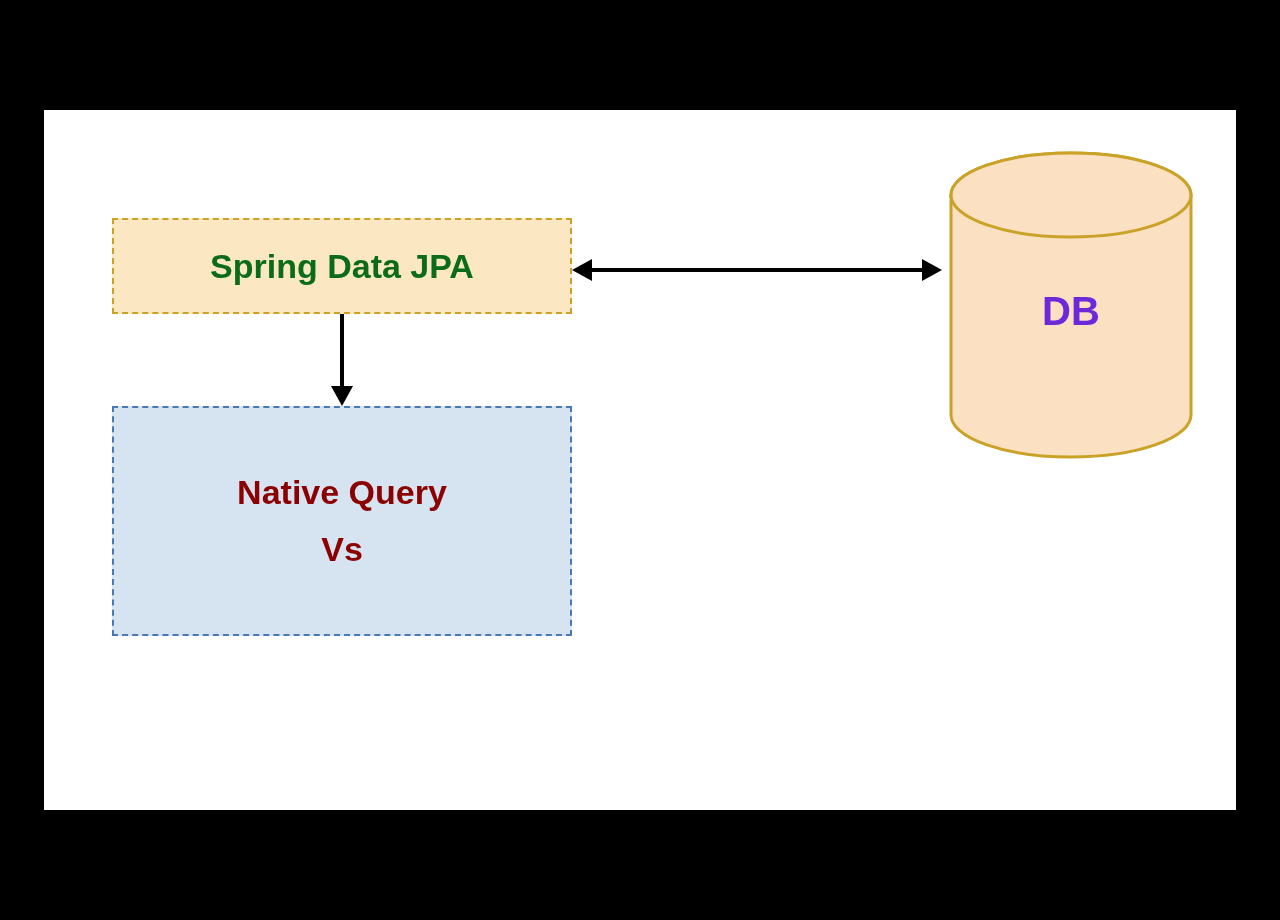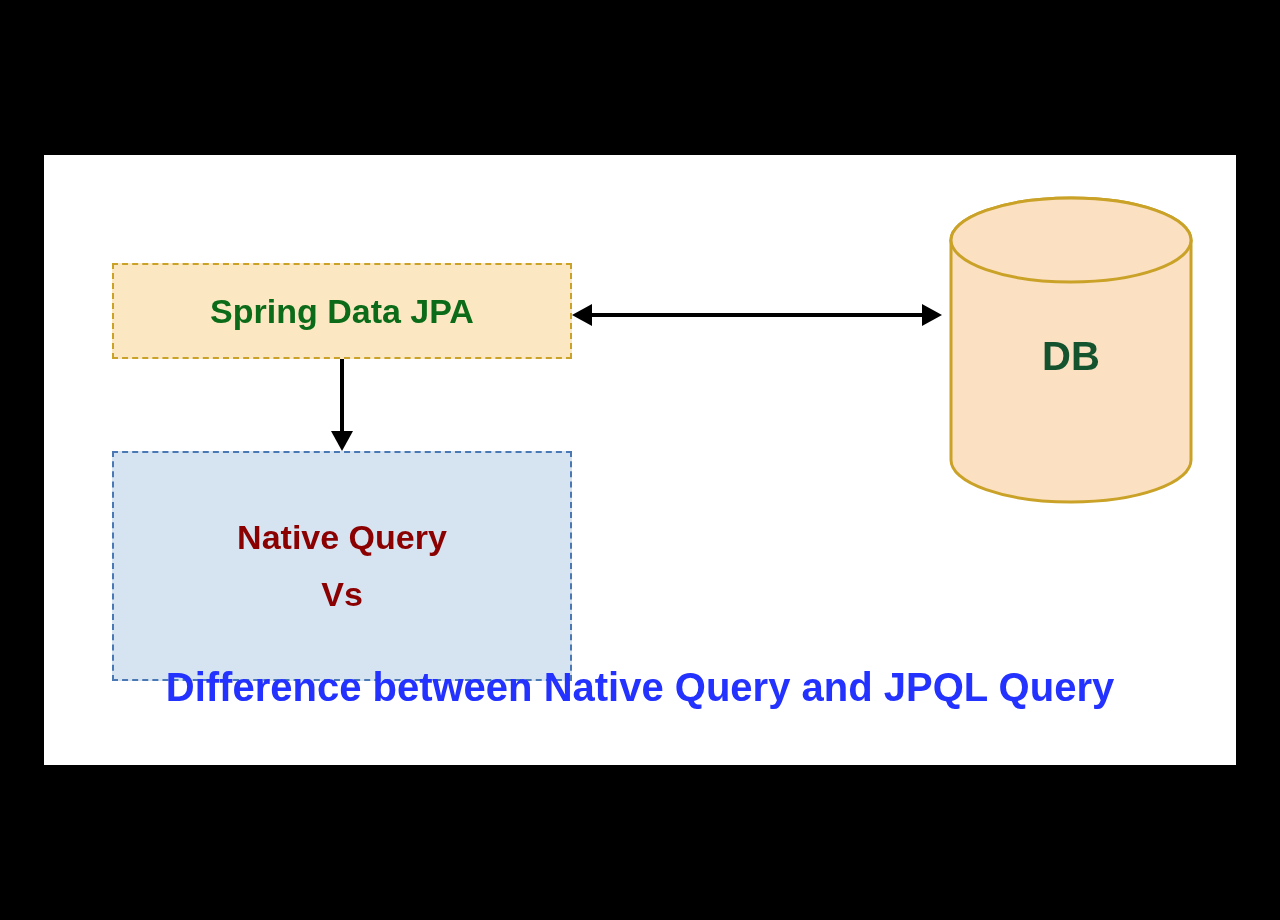--- a/index.html
+++ b/index.html
@@ -8,21 +8,21 @@
       width: 1280px;
       height: 920px;
       font-family: Arial, Helvetica, sans-serif;
       display: flex;
       align-items: center;
       justify-content: center;
     }
     .canvas {
       background: #fff;
       width: 1192px;
-      height: 610px;
+      height: 700px;
       position: relative;
     }
     .box-spring {
       position: absolute;
       left: 68px;
       top: 108px;
       width: 460px;
       height: 96px;
       background: #fbe8c2;
       border: 2px dashed #c9a227;
@@ -58,21 +58,21 @@
       position: absolute;
       right: 40px;
       top: 40px;
     }
     .db-cylinder svg { display: block; }
     .db-label {
       position: absolute;
       left: 50%;
       top: 52%;
       transform: translate(-50%, -50%);
-      color: #14532d;
+      color: #6d28d9;
       font-weight: bold;
       font-size: 40px;
     }
     .arrow-h {
       position: absolute;
       left: 528px;
       top: 150px;
       width: 370px;
       height: 20px;
       display: flex;
@@ -157,16 +157,15 @@
   <div class="db-cylinder">
     <svg width="250" height="310">
       <ellipse cx="125" cy="45" rx="120" ry="42" fill="#fbe0c2" stroke="#c9a227" stroke-width="3"></ellipse>
       <path d="M 5 45 L 5 265 A 120 42 0 0 0 245 265 L 245 45" fill="#fbe0c2" stroke="#c9a227" stroke-width="3"></path>
       <ellipse cx="125" cy="45" rx="120" ry="42" fill="#fbe0c2" stroke="#c9a227" stroke-width="3"></ellipse>
     </svg>
     <span class="db-label">DB</span>
   </div>
 
   <div class="caption">
-    <div>Difference between Native Query and JPQL Query</div>
   </div>
 
 </div>
 
 </body></html>

